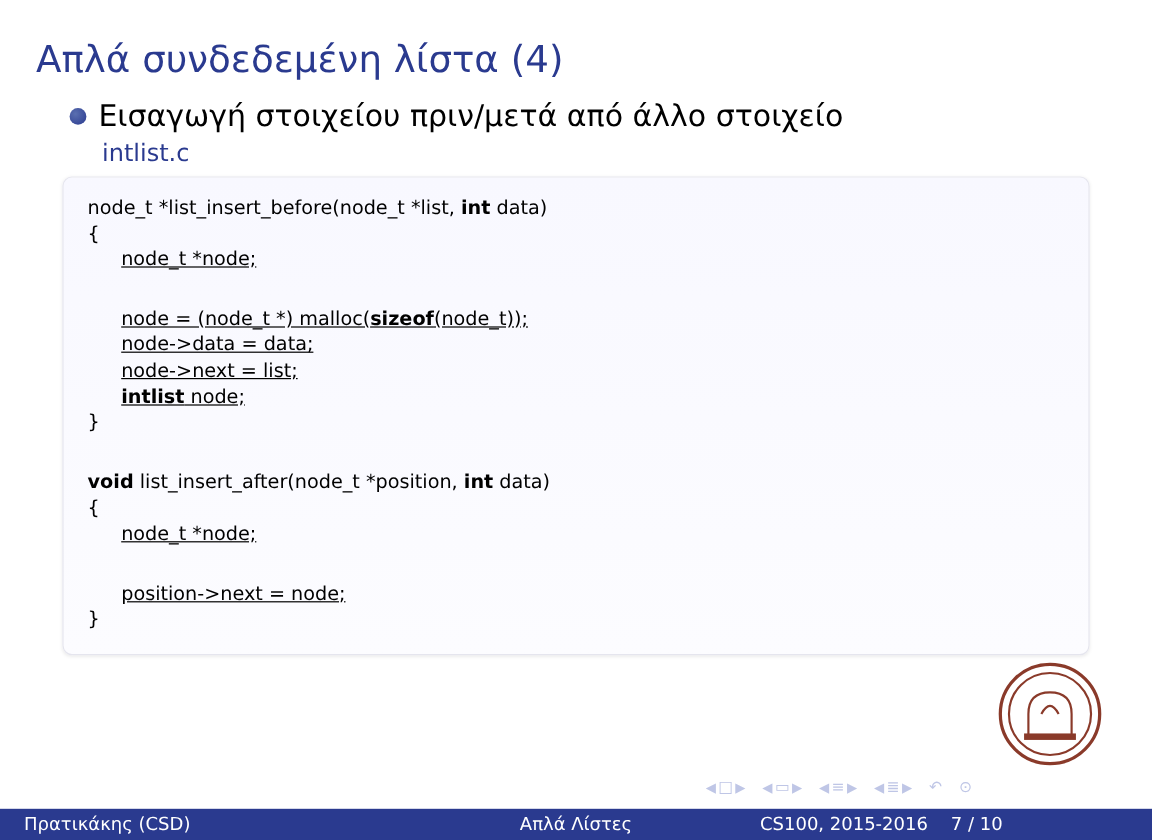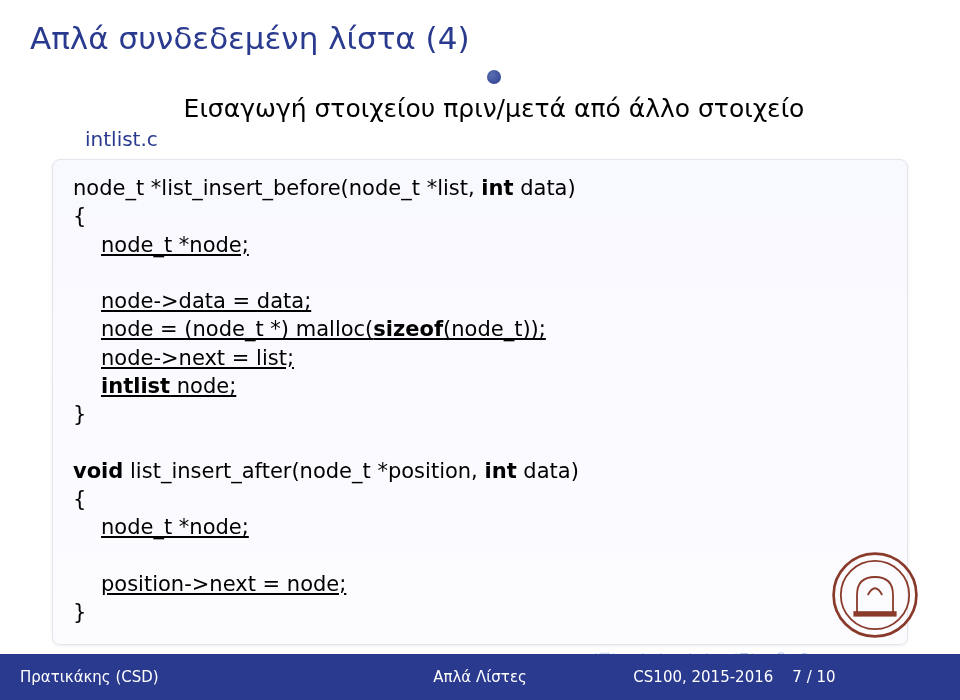--- a/index.html
+++ b/index.html
@@ -5,35 +5,34 @@
 * { margin: 0; padding: 0; box-sizing: border-box; }
 body {
   width: 960px;
   height: 700px;
   background: #fff;
   font-family: "DejaVu Sans", Arial, sans-serif;
   position: relative;
   overflow: hidden;
 }
 .slide {
-  padding: 20px 30px 0 30px;
+  padding: 32px 30px 0 30px;
 }
 .title {
   color: #2a3a8f;
   font-size: 31px;
   font-weight: 400;
   margin-bottom: 14px;
 }
 .bullet-line {
   display: flex;
   align-items: center;
   gap: 10px;
   margin-bottom: 4px;
   margin-left: 28px;
-  flex-direction: column;
 }
 .bullet {
   width: 14px;
   height: 14px;
   border-radius: 50%;
   background: radial-gradient(circle at 35% 35%, #5a6fb0, #2a3a8f);
   flex-shrink: 0;
 }
 .bullet-text {
   color: #000;
@@ -45,21 +44,21 @@
   margin-left: 55px;
   margin-bottom: 8px;
 }
 .code-block {
   margin: 0 22px;
   background: linear-gradient(to bottom, #f8f8ff, #fcfcff);
   border: 1px solid #e5e5ee;
   border-radius: 8px;
   padding: 14px 20px 18px 20px;
   font-family: "DejaVu Sans", Arial, sans-serif;
-  font-size: 21px;
+  font-size: 16px;
   line-height: 1.35;
   color: #000;
   box-shadow: 0 1px 3px rgba(0,0,0,0.08);
 }
 .kw { font-weight: 700; }
 .code-block .indent { padding-left: 28px; display: block; text-decoration: underline; }
 .blank { height: 28px; }
 .logo {
   position: absolute;
   bottom: 60px;
@@ -81,21 +80,21 @@
   display: flex;
   align-items: center;
   gap: 2px;
 }
 .tri { font-size: 11px; }
 .footer {
   position: absolute;
   bottom: 0;
   left: 0;
   right: 0;
-  height: 46px;
+  height: 26px;
   background: #2a3a8f;
   color: #fff;
   display: flex;
   align-items: center;
   font-size: 15px;
 }
 .footer .left { flex: 1; padding-left: 20px; }
 .footer .center { flex: 1; text-align: center; }
 .footer .right { flex: 1; text-align: left; padding-right: 20px; }
 </style>
@@ -112,24 +111,24 @@
 
   <div class="filename">intlist.c</div>
 
   <div class="code-block">
     <div>
       <span>node_t *list_insert_before(node_t *list, </span><span class="kw">int</span><span> data)</span>
     </div>
     <div>{</div>
     <span class="indent">node_t *node;</span>
     <div class="blank"></div>
-    <span class="indent">node-&gt;data = data;</span>
     <span class="indent">
       <span>node = (node_t *) malloc(</span><span class="kw">sizeof</span><span>(node_t));</span>
     </span>
+    <span class="indent">node-&gt;data = data;</span>
     <span class="indent">node-&gt;next = list;</span>
     <span class="indent">
       <span class="kw">intlist</span><span> node;</span>
     </span>
     <div>}</div>
     <div class="blank"></div>
     <div>
       <span class="kw">void</span><span> list_insert_after(node_t *position, </span><span class="kw">int</span><span> data)</span>
     </div>
     <div>{</div>

